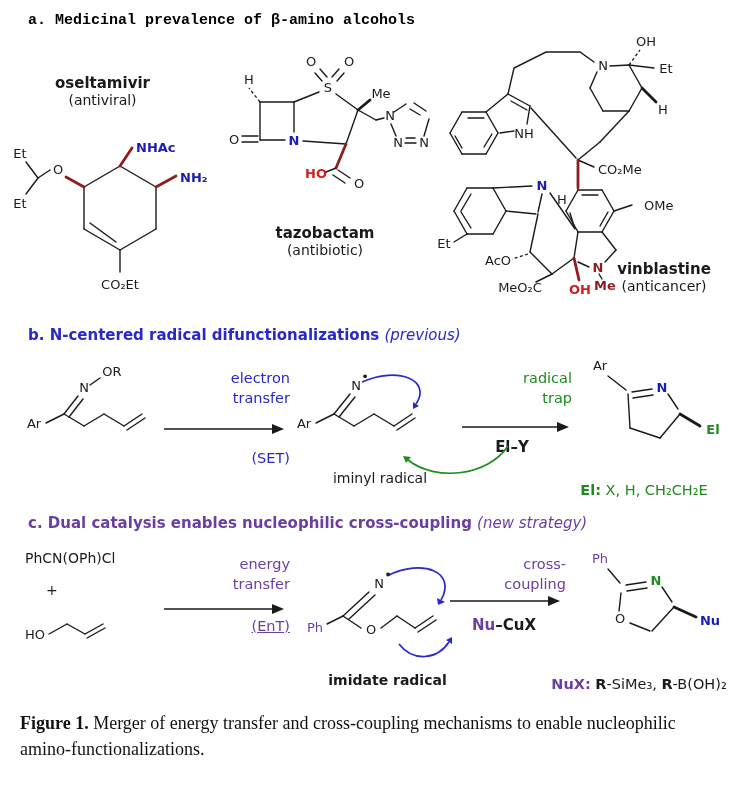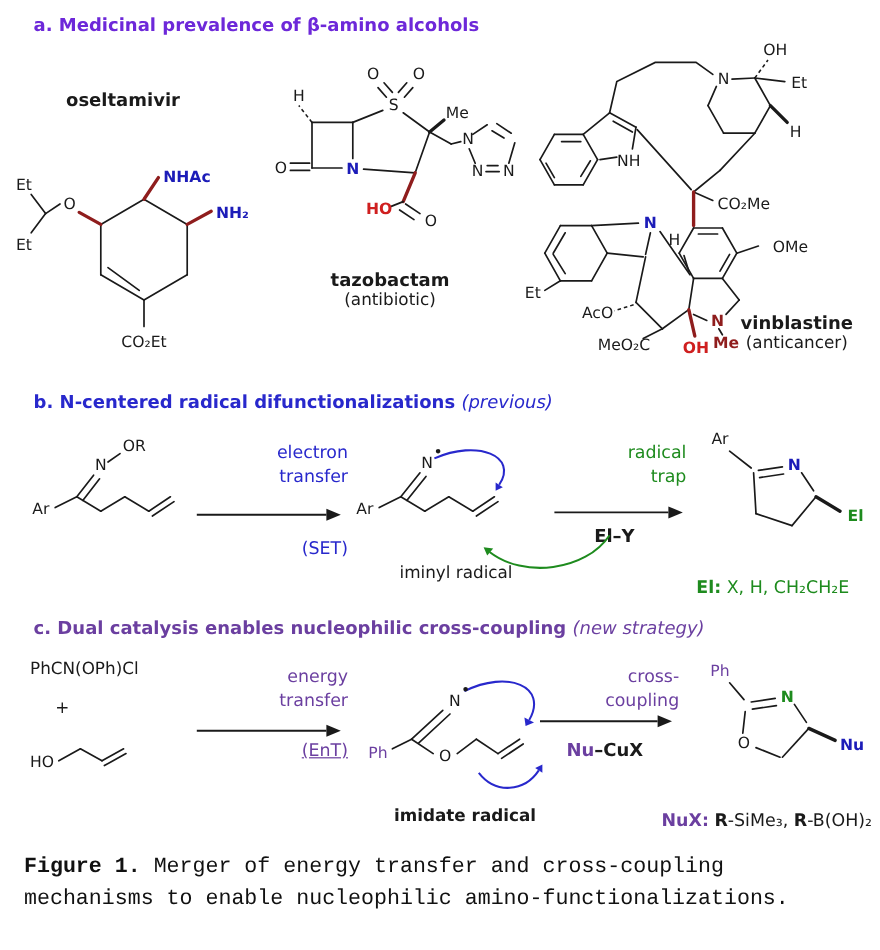--- a/index.html
+++ b/index.html
@@ -3,21 +3,21 @@
 <meta charset="utf-8">
 <style>
   * { margin:0; padding:0; box-sizing:border-box; }
   html,body { background:#ffffff; }
   body {
     width:733px; height:792px; position:relative; overflow:hidden;
     font-family:"DejaVu Sans", sans-serif; color:#1a1a1a;
   }
   .abs { position:absolute; }
   .sec-title { font-size:15px; font-weight:bold; white-space:nowrap; }
-  .sec-a { color:#6d28d9; }
+  .sec-a { color:#000000;font-family:Liberation Mono, monospace; }
   .sec-b { color:#2828cc; }
   .sec-c { color:#6b3fa0; }
   .sec-sub { font-weight:normal;font-style:italic; }
   .mol-name { font-size:15px; font-weight:bold; text-align:center; }
   .mol-type { font-size:14px; text-align:center; }
   .steptext { font-size:14.5px; text-align:right; white-space:nowrap; }
   .blue-t { color:#2828cc; }
   .green-t { color:#1e8b1e; }
   .purple-t { color:#6b3fa0; }
   .reagent { font-size:15px; font-weight:bold; text-align:center; white-space:nowrap; }
@@ -35,31 +35,32 @@
   .arrow-head { fill:#1a1a1a; stroke:none; }
   .curve-blue { stroke:#2828cc; stroke-width:1.7; fill:none; }
   .head-blue { fill:#2828cc; stroke:none; }
   .curve-green { stroke:#1e8b1e; stroke-width:1.7; fill:none; }
   .head-green { fill:#1e8b1e; stroke:none; }
   .atom-blue { fill:#1c1cb8; font-weight:bold; }
   .atom-red { fill:#cf1f1f; font-weight:bold; }
   .atom-green { fill:#1e8b1e; font-weight:bold; }
   .atom-purple { fill:#6b3fa0; }
   .atom-darkred { fill:#8f1d1d; font-weight:bold; }
-  .caption { font-family:Liberation Mono, monospace; font-size:18px; line-height:1.45; color:#111; }
+  .caption { font-family:Liberation Serif, serif; font-size:18px; line-height:1.45; color:#111; }
 </style>
 </head>
 <body>
 
 <div class="abs sec-title sec-a" style="left:28px; top:12px;">
   <span>a. Medicinal prevalence of β-amino alcohols</span>
 </div>
 
 <div class="abs" style="left:20px; top:74px; width:165px;">
   <div class="mol-name">oseltamivir</div>
+  <div class="mol-type">(antiviral)</div>
 </div>
 
 <svg class="abs" style="left:8px; top:108px;" width="215" height="215" viewBox="0 0 215 215">
   <g>
     <line class="bond" x1="112" y1="58" x2="148" y2="79"></line>
     <line class="bond" x1="148" y1="79" x2="148" y2="121"></line>
     <line class="bond" x1="148" y1="121" x2="112" y2="142"></line>
     <line class="bond" x1="112" y1="142" x2="76" y2="121"></line>
     <line class="bond" x1="108" y1="134" x2="82" y2="115"></line>
     <line class="bond" x1="76" y1="121" x2="76" y2="79"></line>

